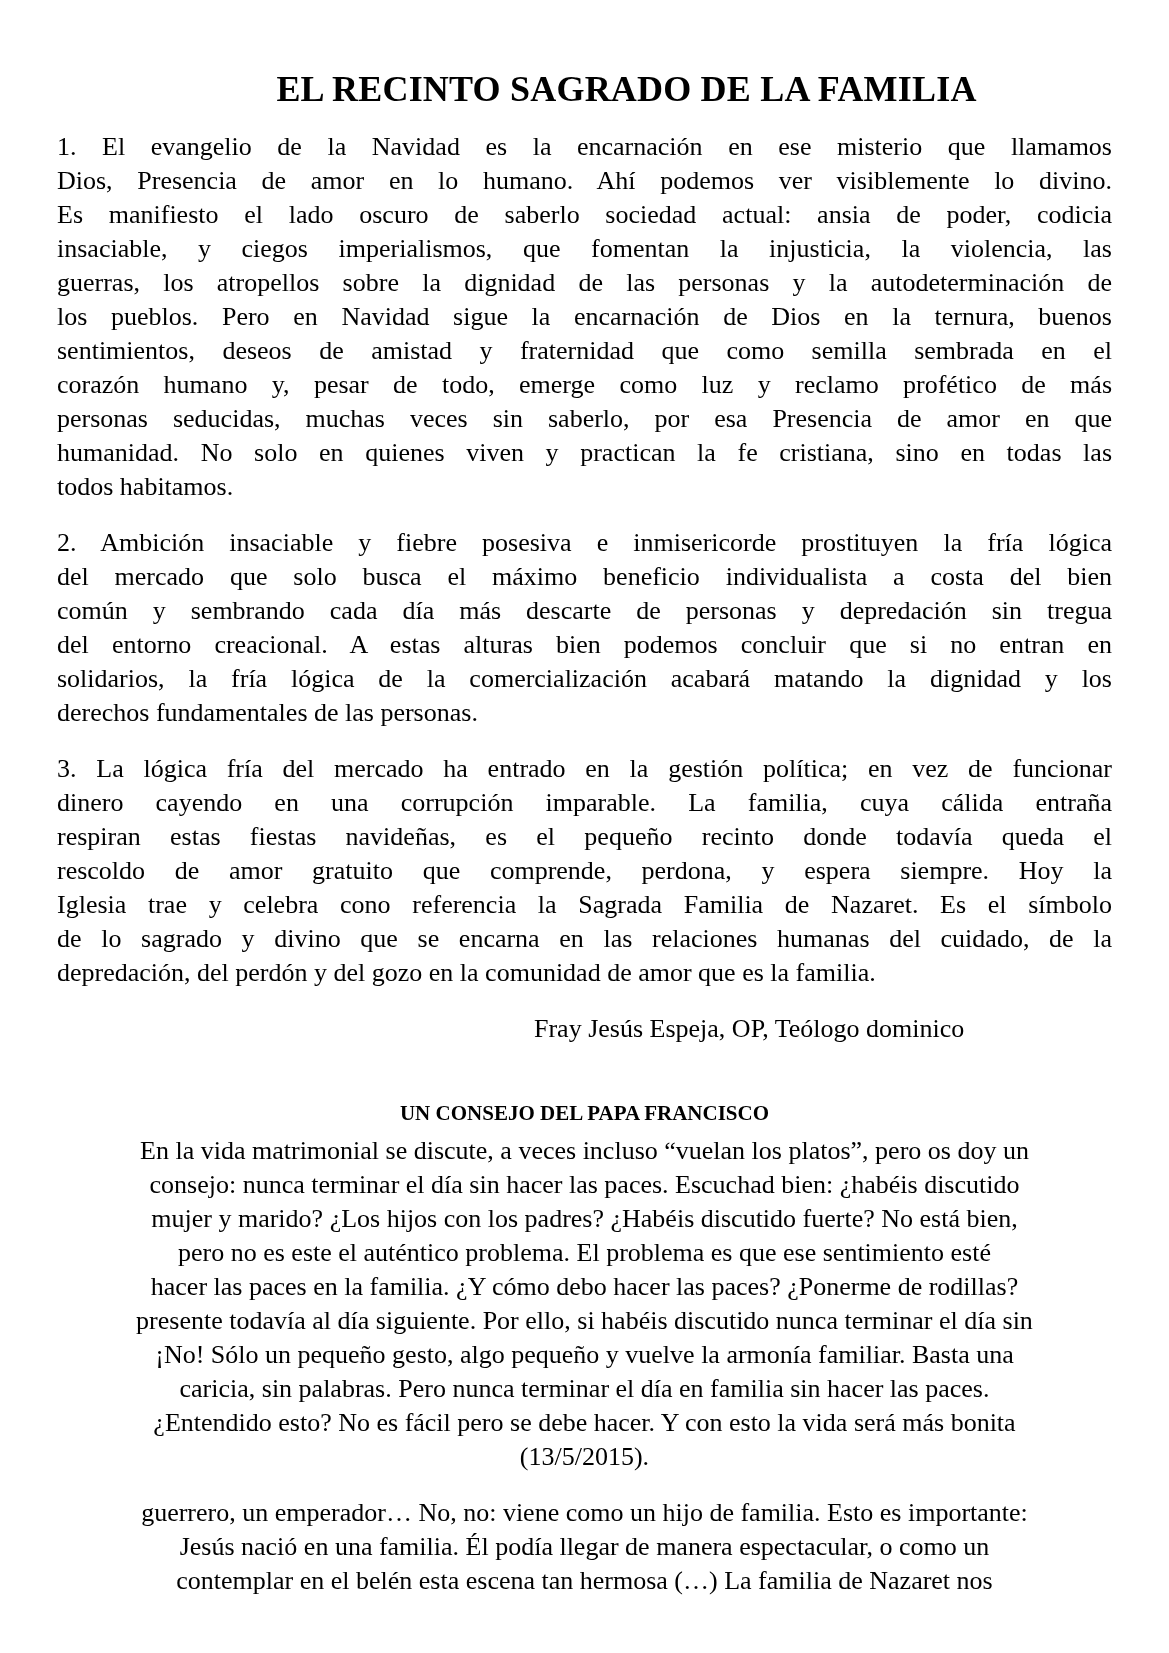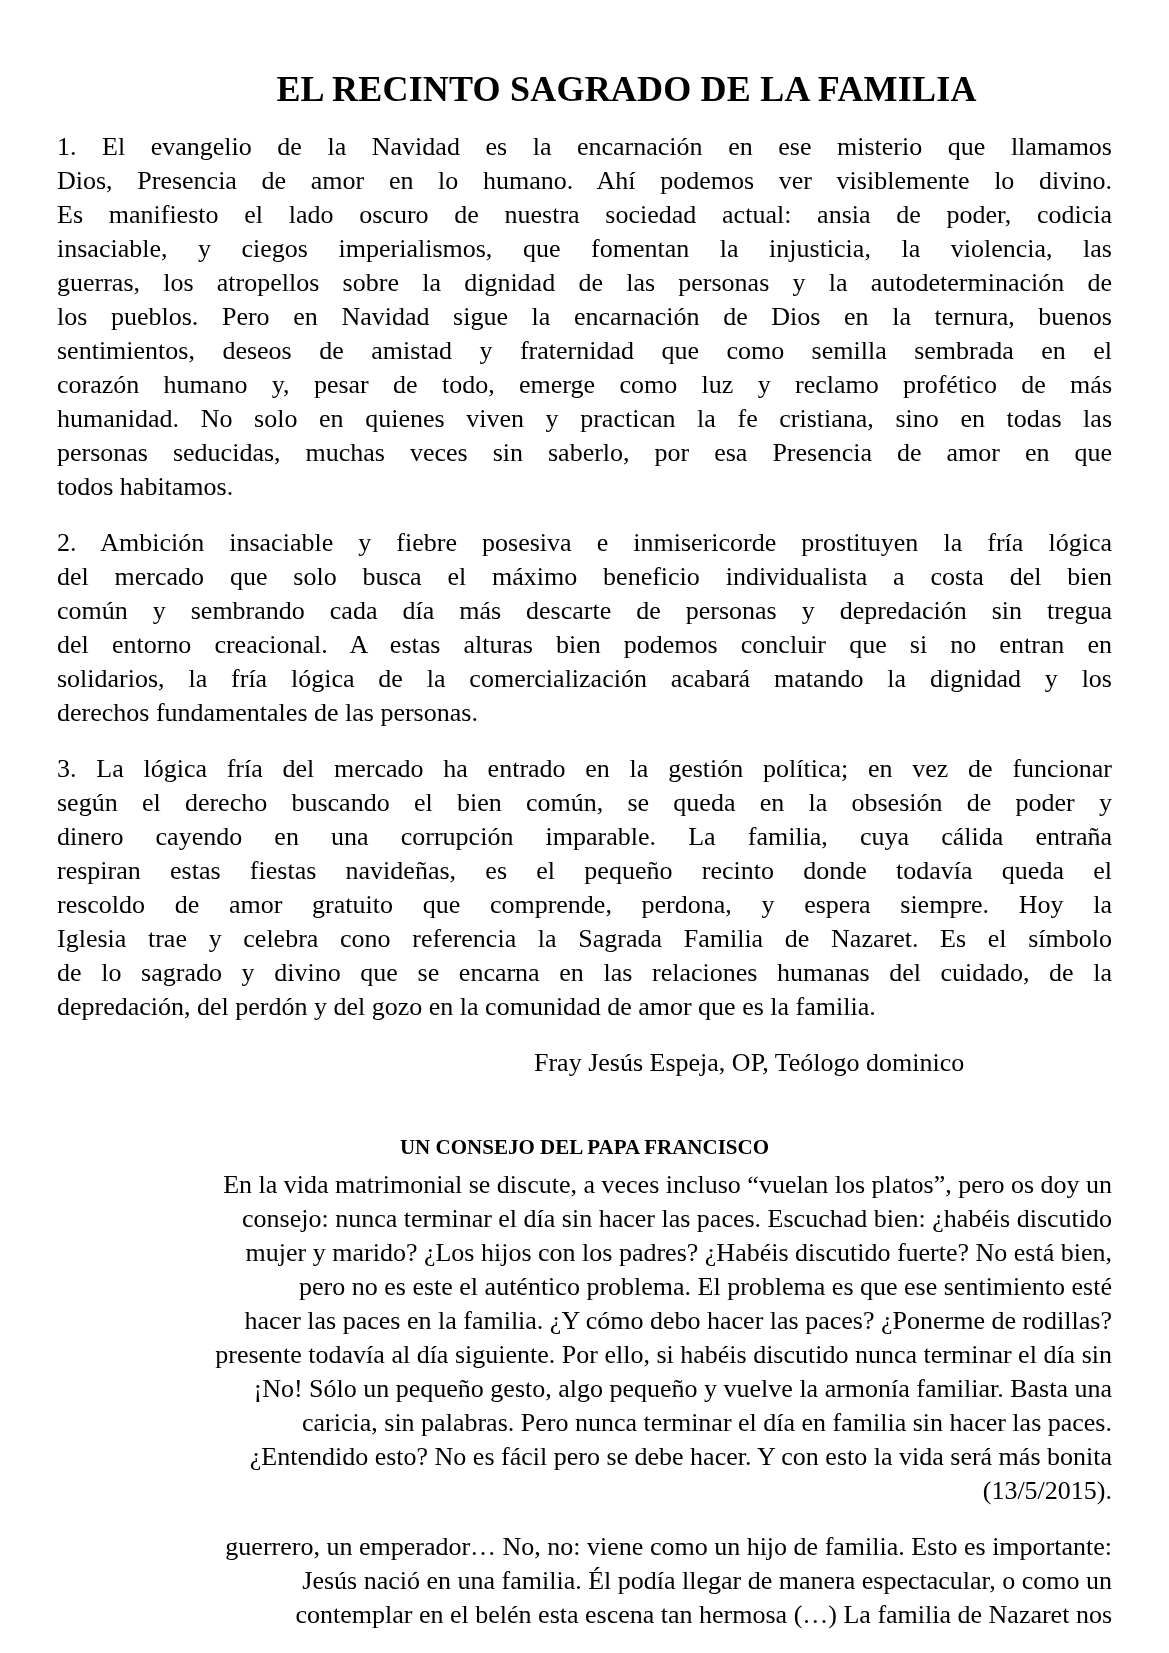--- a/index.html
+++ b/index.html
@@ -39,21 +39,21 @@
     min-height: 34px;
   }
   .justified .pline {
     text-align: justify;
     text-align-last: justify;
   }
   .justified .pline:last-child {
     text-align-last: left;
   }
   .leftal .pline {
-    text-align: right;
+    text-align: center;
     white-space: nowrap;
   }
   .attribution {
     font-size: 26px;
     line-height: 34px;
     padding-left: 477px;
     margin: 0;
   }
   .subtitle {
     font-size: 21px;
@@ -68,43 +68,42 @@
 <body>
 
 <div class="page">
 
   <h1 class="title">EL RECINTO SAGRADO DE LA FAMILIA</h1>
 
   <section>
     <div class="para justified">
         <div class="pline">1. El evangelio de la Navidad es la encarnación en ese misterio que llamamos</div>
         <div class="pline">Dios, Presencia de amor en lo humano. Ahí podemos ver visiblemente lo divino.</div>
-        <div class="pline">Es manifiesto el lado oscuro de nuestra sociedad actual: ansia de poder, codicia</div>
+        <div class="pline">Es manifiesto el lado oscuro de saberlo sociedad actual: ansia de poder, codicia</div>
         <div class="pline">insaciable, y ciegos imperialismos, que fomentan la injusticia, la violencia, las</div>
         <div class="pline">guerras, los atropellos sobre la dignidad de las personas y la autodeterminación de</div>
         <div class="pline">los pueblos. Pero en Navidad sigue la encarnación de Dios en la ternura, buenos</div>
         <div class="pline">sentimientos, deseos de amistad y fraternidad que como semilla sembrada en el</div>
         <div class="pline">corazón humano y, pesar de todo, emerge como luz y reclamo profético de más</div>
+        <div class="pline">personas seducidas, muchas veces sin saberlo, por esa Presencia de amor en que</div>
         <div class="pline">humanidad. No solo en quienes viven y practican la fe cristiana, sino en todas las</div>
-        <div class="pline">personas seducidas, muchas veces sin saberlo, por esa Presencia de amor en que</div>
         <div class="pline">todos habitamos.</div>
       </div>
 
     <div class="para justified">
         <div class="pline">2. Ambición insaciable y fiebre posesiva e inmisericorde prostituyen la fría lógica</div>
         <div class="pline">del mercado que solo busca el máximo beneficio individualista a costa del bien</div>
         <div class="pline">común y sembrando cada día más descarte de personas y depredación sin tregua</div>
         <div class="pline">del entorno creacional. A estas alturas bien podemos concluir que si no entran en</div>
         <div class="pline">solidarios, la fría lógica de la comercialización acabará matando la dignidad y los</div>
         <div class="pline">derechos fundamentales de las personas.</div>
       </div>
 
     <div class="para justified">
         <div class="pline">3. La lógica fría del mercado ha entrado en la gestión política; en vez de funcionar</div>
-        <div class="pline">según el derecho buscando el bien común, se queda en la obsesión de poder y</div>
         <div class="pline">dinero cayendo en una corrupción imparable. La familia, cuya cálida entraña</div>
         <div class="pline">respiran estas fiestas navideñas, es el pequeño recinto donde todavía queda el</div>
         <div class="pline">rescoldo de amor gratuito que comprende, perdona, y espera siempre. Hoy la</div>
         <div class="pline">Iglesia trae y celebra cono referencia la Sagrada Familia de Nazaret. Es el símbolo</div>
         <div class="pline">de lo sagrado y divino que se encarna en las relaciones humanas del cuidado, de la</div>
         <div class="pline">depredación, del perdón y del gozo en la comunidad de amor que es la familia.</div>
       </div>
 
     <div class="attribution">Fray Jesús Espeja, OP, Teólogo dominico</div>
   </section>

